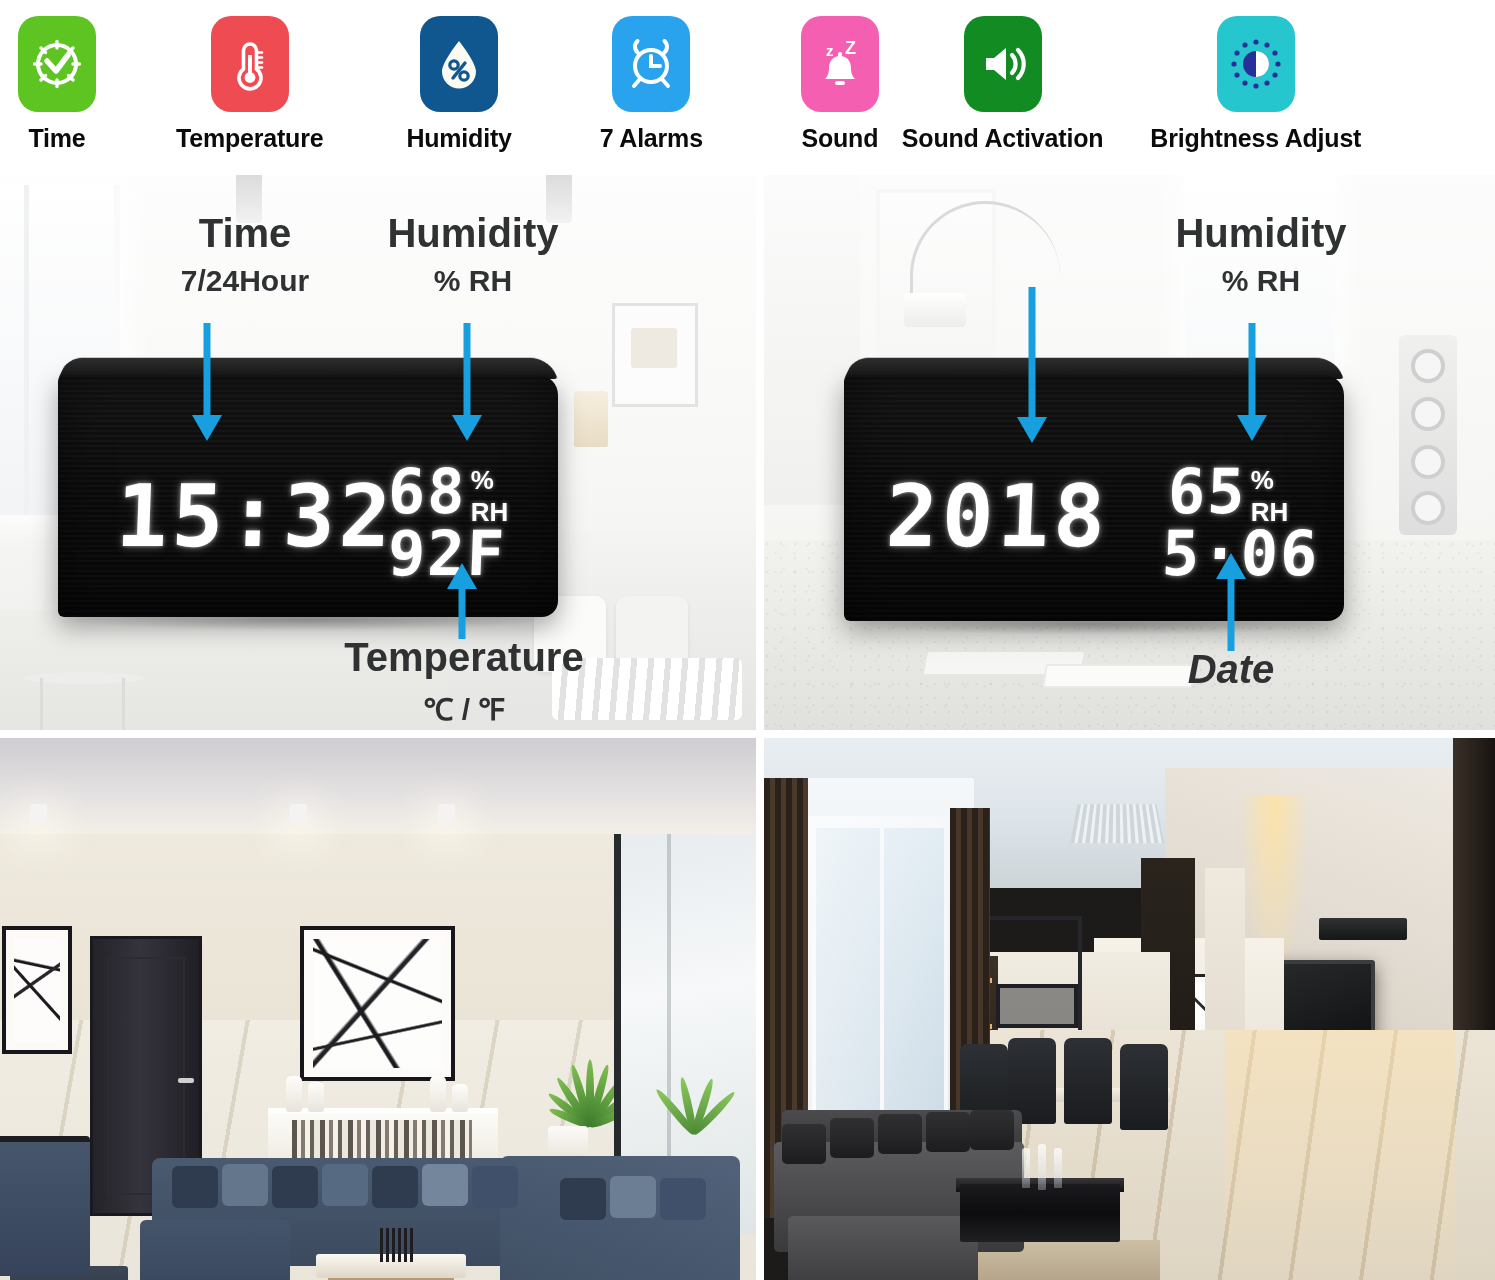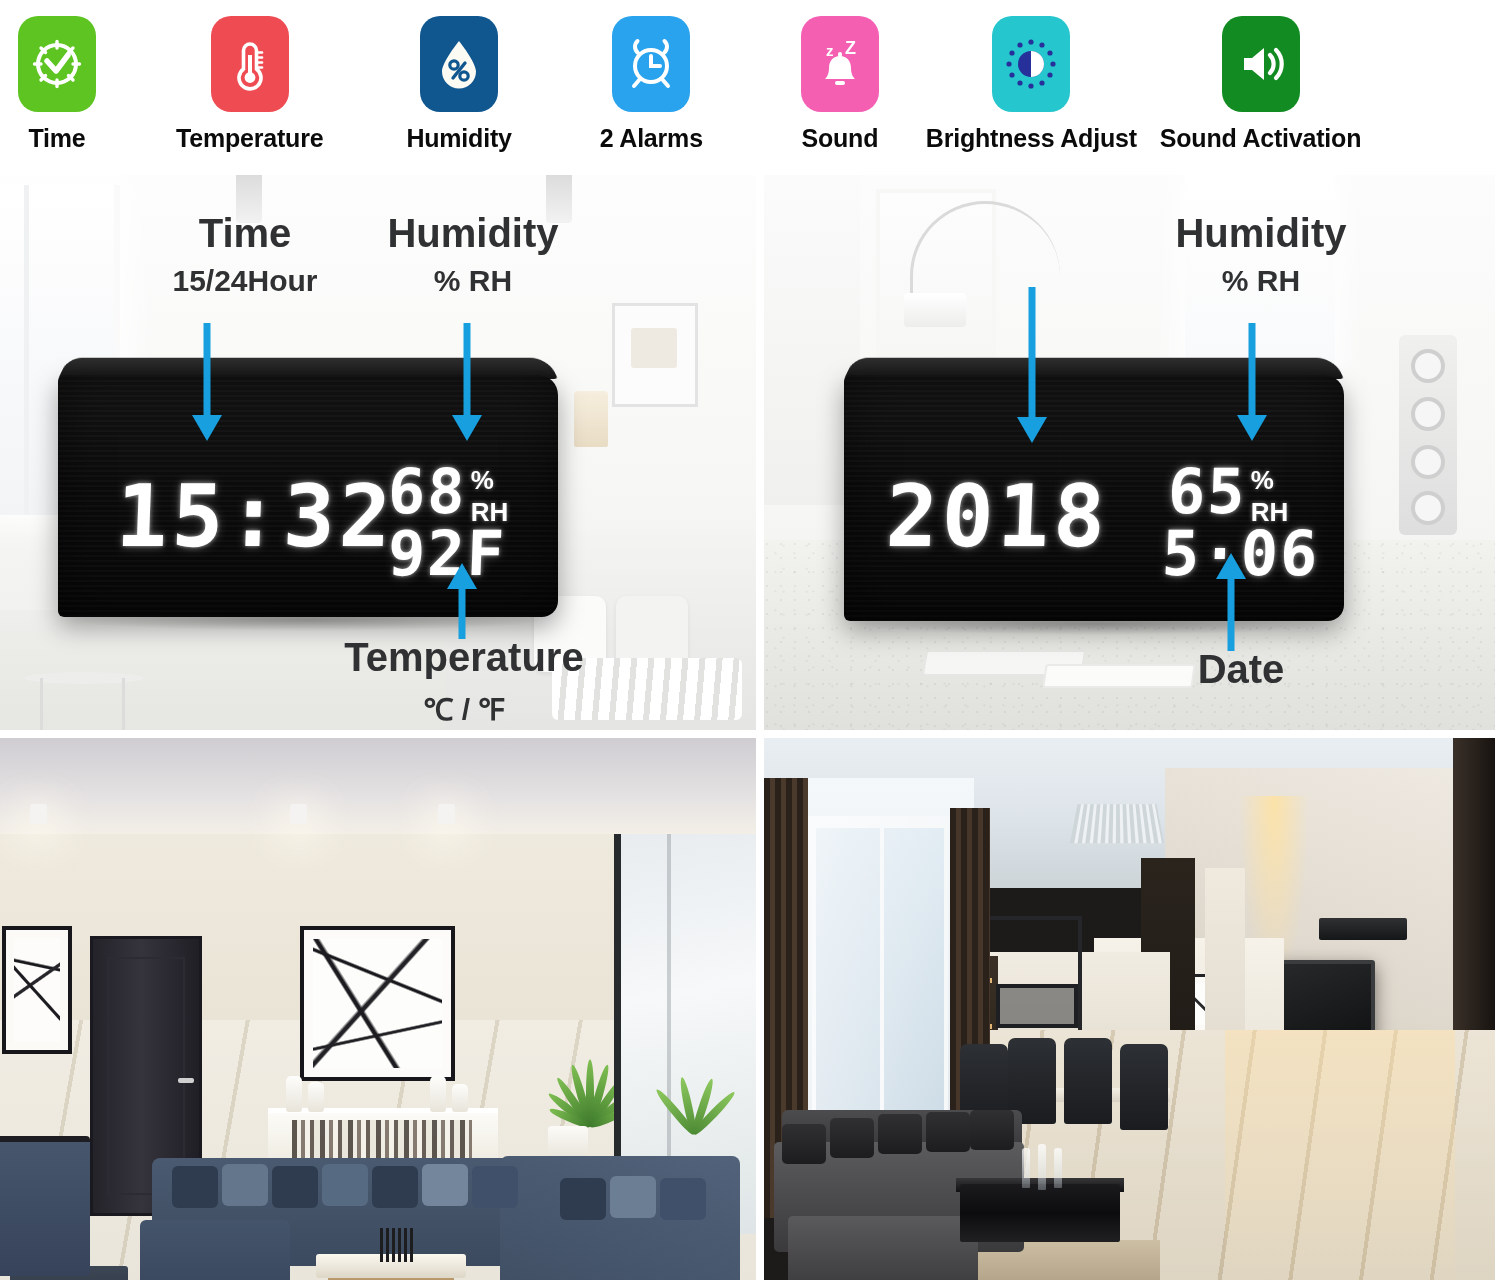--- a/index.html
+++ b/index.html
@@ -643,34 +643,47 @@
           <circle cx="29" cy="31" r="16"></circle>
           <path d="M16 18 a8 8 0 0 1 -0.5 -12"></path>
           <path d="M42 18 a8 8 0 0 0 0.5 -12"></path>
           <line x1="18" y1="44" x2="12" y2="51"></line>
           <line x1="40" y1="44" x2="46" y2="51"></line>
           <polyline points="29,21 29,31 38,31" stroke-width="4"></polyline>
         </g>
         <path d="M13 11 a9 9 0 0 1 9 -6 a9 9 0 0 0 -9 6 z" fill="#ffffff"></path>
       </svg>
     </div>
-    <div class="feature-label">2 Alarms</div>
+    <div class="feature-label">7 Alarms</div>
   </div>
 
   <div class="feature-item fi-snooze">
     <div class="feature-tile" style="background:#f45fb2">
       <svg width="58" height="58" viewBox="0 0 58 58" aria-hidden="true">
         <path d="M29 21 c-7 0 -11 5 -11 12 c0 6 -2 9 -4 11 h30 c-2 -2 -4 -5 -4 -11 c0 -7 -4 -12 -11 -12 z" fill="#ffffff"></path>
         <rect x="24" y="46" width="10" height="4" rx="2" fill="#ffffff"></rect>
         <rect x="27" y="17" width="4" height="5" rx="2" fill="#ffffff"></rect>
         <text x="15" y="21" font-family="Liberation Sans, sans-serif" font-size="15" font-weight="bold" fill="#ffffff">z</text>
         <text x="34" y="19" font-family="Liberation Sans, sans-serif" font-size="18" font-weight="bold" fill="#ffffff">Z</text>
       </svg>
     </div>
     <div class="feature-label">Sound</div>
+  </div>
+
+  <div class="feature-item fi-sound">
+    <div class="feature-tile" style="background:#128c22">
+      <svg width="58" height="58" viewBox="0 0 58 58" aria-hidden="true">
+        <path d="M12 23 h8 L32 13 v32 L20 35 h-8 z" fill="#ffffff"></path>
+        <g fill="none" stroke="#ffffff" stroke-width="4.2" stroke-linecap="round">
+          <path d="M38 20 a13 13 0 0 1 0 18"></path>
+          <path d="M44 15 a20 20 0 0 1 0 28"></path>
+        </g>
+      </svg>
+    </div>
+    <div class="feature-label">Sound Activation</div>
   </div>
 
   <div class="feature-item fi-brightness">
     <div class="feature-tile" style="background:#25c6ce">
       <svg width="60" height="60" viewBox="0 0 60 60" aria-hidden="true">
         <circle cx="30" cy="30" r="13" fill="#27309a"></circle>
         <path d="M30 17 a13 13 0 0 1 0 26 z" fill="#ffffff"></path>
         <g fill="#27309a">
           <circle cx="30" cy="8" r="2.6"></circle>
           <circle cx="41" cy="11" r="2.6"></circle>
@@ -683,33 +696,20 @@
           <circle cx="11" cy="41" r="2.6"></circle>
           <circle cx="8" cy="30" r="2.6"></circle>
           <circle cx="11" cy="19" r="2.6"></circle>
           <circle cx="19" cy="11" r="2.6"></circle>
         </g>
       </svg>
     </div>
     <div class="feature-label">Brightness Adjust</div>
   </div>
 
-  <div class="feature-item fi-sound">
-    <div class="feature-tile" style="background:#128c22">
-      <svg width="58" height="58" viewBox="0 0 58 58" aria-hidden="true">
-        <path d="M12 23 h8 L32 13 v32 L20 35 h-8 z" fill="#ffffff"></path>
-        <g fill="none" stroke="#ffffff" stroke-width="4.2" stroke-linecap="round">
-          <path d="M38 20 a13 13 0 0 1 0 18"></path>
-          <path d="M44 15 a20 20 0 0 1 0 28"></path>
-        </g>
-      </svg>
-    </div>
-    <div class="feature-label">Sound Activation</div>
-  </div>
-
 </div>
 
 <div class="panels">
 
   <div class="panel panel-tl">
     <div class="room-bg bg-tl">
       <div class="win"></div>
       <div class="rail r1"></div>
       <div class="rail r2"></div>
       <div class="frame"></div>
@@ -738,21 +738,21 @@
           </div>
         </div>
 
         <div class="led led-sub" style="position:absolute; left:330px; top:148px;">92F</div>
       </div>
       <div class="clock-shadow"></div>
     </div>
 
     <div class="anno" style="left:100px; top:38px; width:290px;">
       <div class="anno-title">Time</div>
-      <div class="anno-sub">15/24Hour</div>
+      <div class="anno-sub">7/24Hour</div>
     </div>
     <div class="arrow down" style="left:192px; top:148px; width:30px; height:118px;">
       <div class="shaft" style="height:92px;"></div>
       <div class="head"></div>
     </div>
 
     <div class="anno" style="left:338px; top:38px; width:270px;">
       <div class="anno-title">Humidity</div>
       <div class="anno-sub">% RH</div>
     </div>
@@ -822,21 +822,21 @@
     </div>
     <div class="arrow down" style="left:473px; top:148px; width:30px; height:118px;">
       <div class="shaft" style="height:92px;"></div>
       <div class="head"></div>
     </div>
 
     <div class="arrow up" style="left:452px; top:378px; width:30px; height:98px;">
       <div class="head"></div>
       <div class="shaft" style="height:74px;"></div>
     </div>
-    <div class="anno" style="left:392px; top:474px; width:170px;">
+    <div class="anno" style="left:382px; top:474px; width:170px;font-style:italic;">
       <div class="anno-title">Date</div>
     </div>
   </div>
 
   <div class="panel panel-bl">
     <div class="bg-bl">
       <div class="bl-wall"></div>
       <div class="bl-ceiling"></div>
       <div class="bl-spot" style="left:30px;"></div>
       <div class="bl-spot" style="left:290px;"></div>

